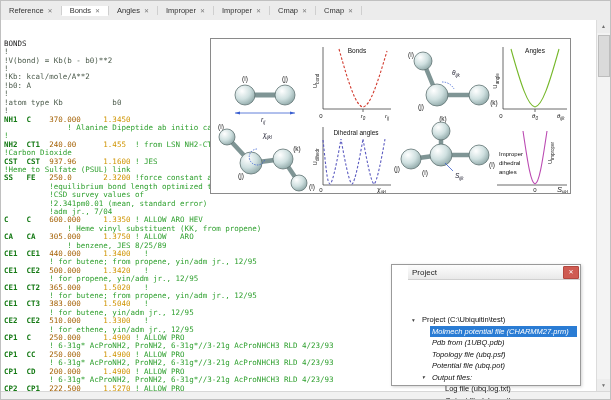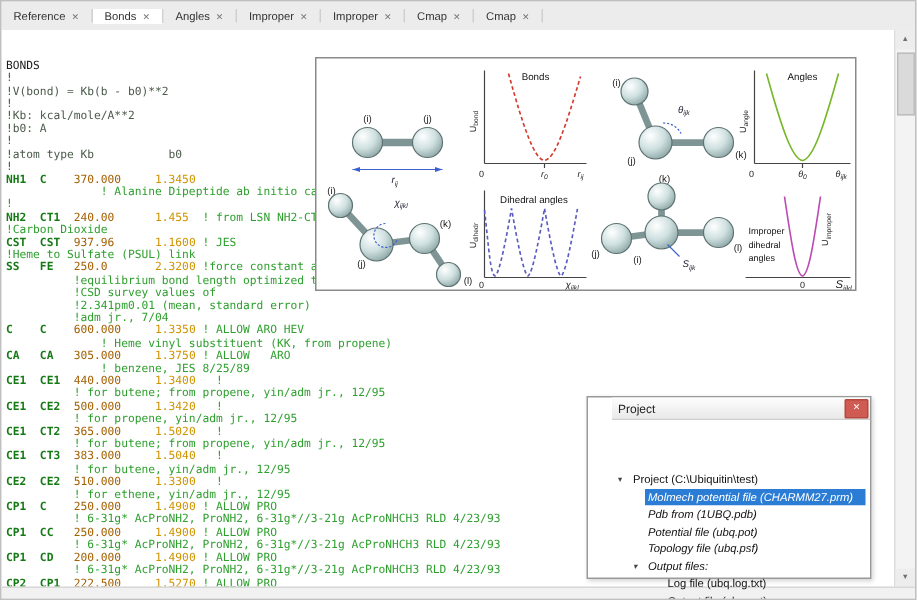--- a/index.html
+++ b/index.html
@@ -218,24 +218,24 @@
           <span class="texp">▾</span>
           <span class="tlabel">Project (C:\Ubiquitin\test)</span>
         </div>
         <div class="trow lvl1 sel">
           <span class="tlabel">Molmech potential file (CHARMM27.prm)</span>
         </div>
         <div class="trow lvl1">
           <span class="tlabel">Pdb from (1UBQ.pdb)</span>
         </div>
         <div class="trow lvl1">
+          <span class="tlabel">Topology file (ubq.psf)</span>
+        </div>
+        <div class="trow lvl1">
           <span class="tlabel">Potential file (ubq.pot)</span>
-        </div>
-        <div class="trow lvl1">
-          <span class="tlabel">Topology file (ubq.psf)</span>
         </div>
         <div class="trow lvl1 exp">
           <span class="texp">▾</span>
           <span class="tlabel">Output files:</span>
         </div>
         <div class="trow lvl2">
           <span class="tlabel">Log file (ubq.log.txt)</span>
         </div>
         <div class="trow lvl2">
           <span class="tlabel">Output file (ubq.out)</span>

